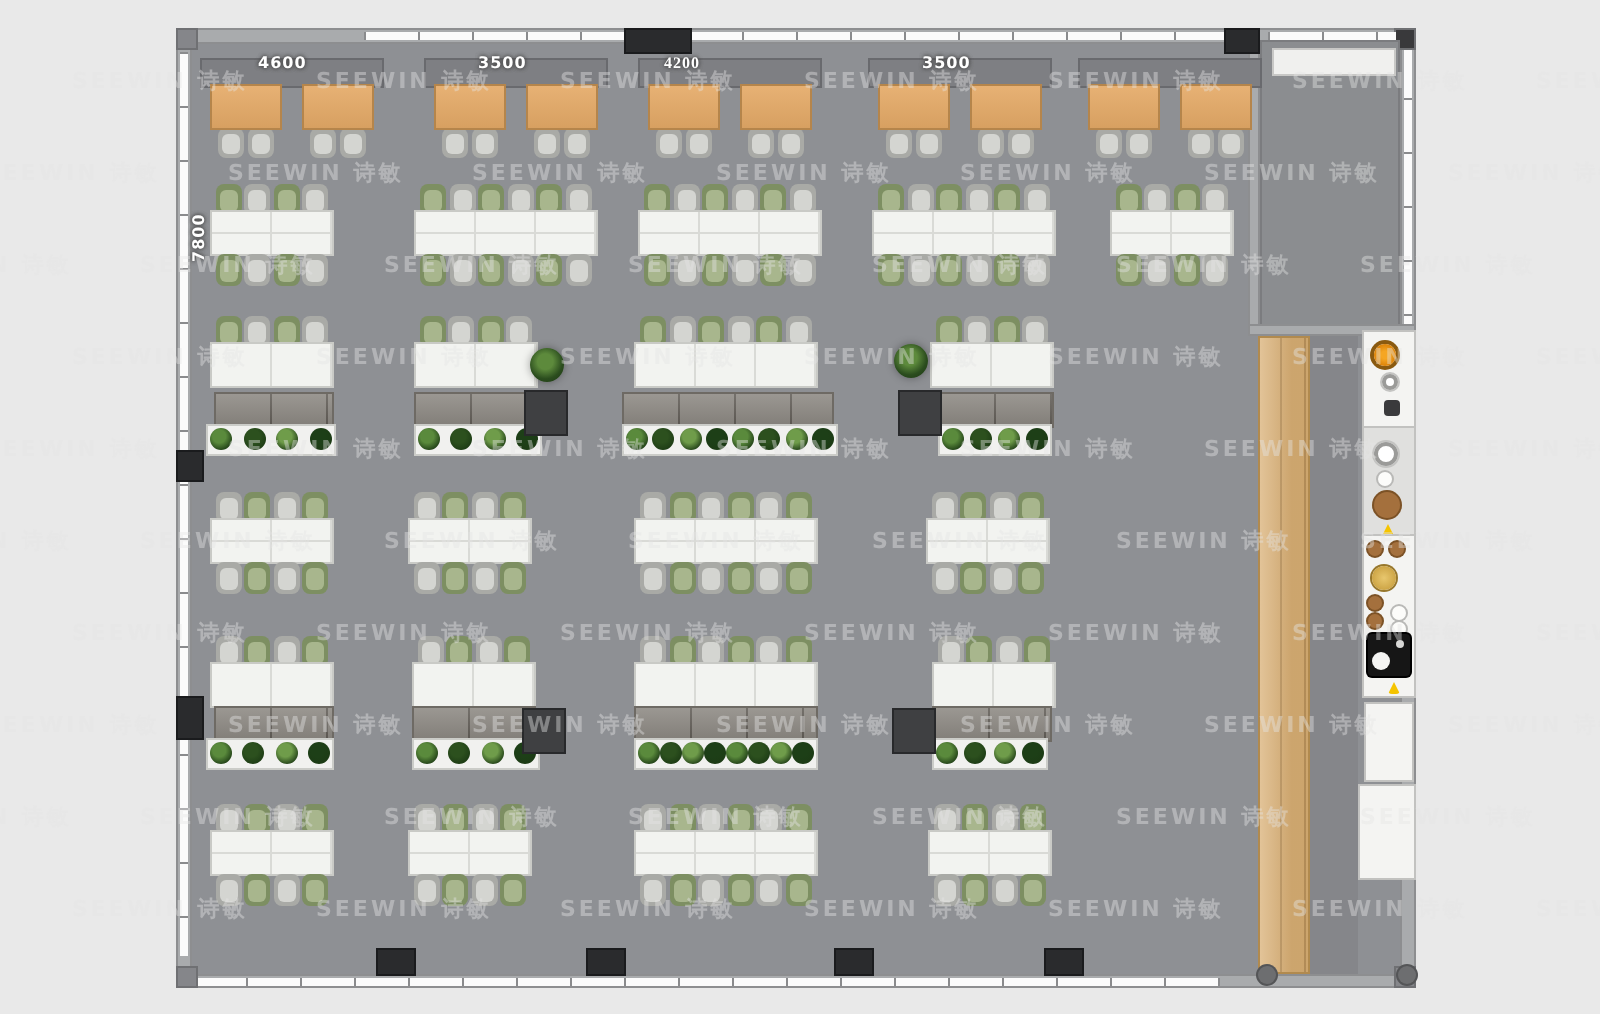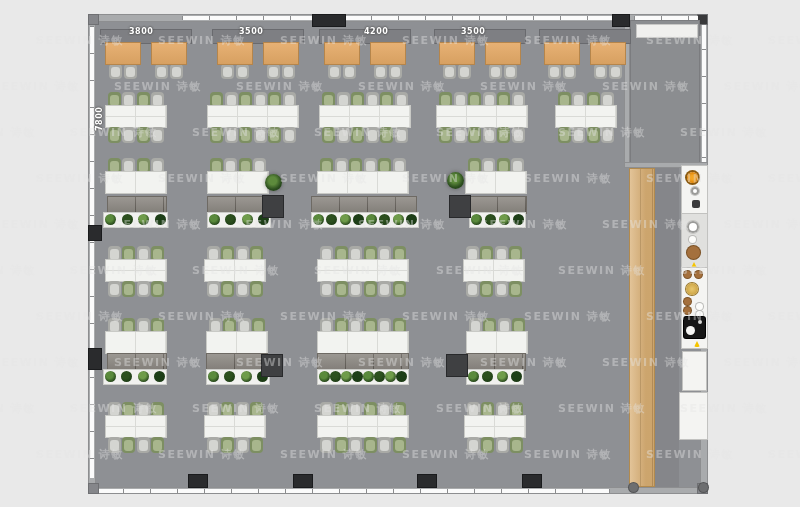--- a/index.html
+++ b/index.html
@@ -408,23 +408,23 @@
       <div class="kicon brown" style="left: 684px; top: 298px; width: 7px; height: 7px;"></div>
       <div class="kicon brown" style="left: 684px; top: 307px; width: 7px; height: 7px;"></div>
       <div class="kicon white" style="left: 696px; top: 303px; width: 7px; height: 7px;"></div>
       <div class="kicon white" style="left: 696px; top: 311px; width: 7px; height: 7px;"></div>
       <div class="kicon cooktop" style="left: 684px; top: 317px; width: 21px; height: 21px;"></div>
       <div class="kicon warn" style="left: 694px; top: 341px; width: 6px; height: 6px;"></div>
       <div class="panel" style="left: 683px; top: 352px; width: 23px; height: 38px;"></div>
       <div class="panel" style="left: 680px; top: 393px; width: 27px; height: 46px;"></div>
     </div>
 
-  <span class="dim-label" style="left:129px;top:27px;">3800</span>
+  <span class="dim-label" style="left:129px;top:27px;">4600</span>
   <span class="dim-label" style="left:239px;top:27px;">3500</span>
-  <span class="dim-label" style="left:364px;top:27px;">4200</span>
+  <span class="dim-label" style="left:332px;top:27px;font-family:Liberation Serif, serif;">4200</span>
   <span class="dim-label" style="left:461px;top:27px;">3500</span>
   <span class="dim-label vertical" style="left:95px;top:131px;">7800</span>
 
   <div id="watermark-layer">
       <span class="wm" style="left: 36px; top: 33px;">SEEWIN 诗敏</span>
       <span class="wm" style="left: 158px; top: 33px;">SEEWIN 诗敏</span>
       <span class="wm" style="left: 280px; top: 33px;">SEEWIN 诗敏</span>
       <span class="wm" style="left: 402px; top: 33px;">SEEWIN 诗敏</span>
       <span class="wm" style="left: 524px; top: 33px;">SEEWIN 诗敏</span>
       <span class="wm" style="left: 646px; top: 33px;">SEEWIN 诗敏</span>

